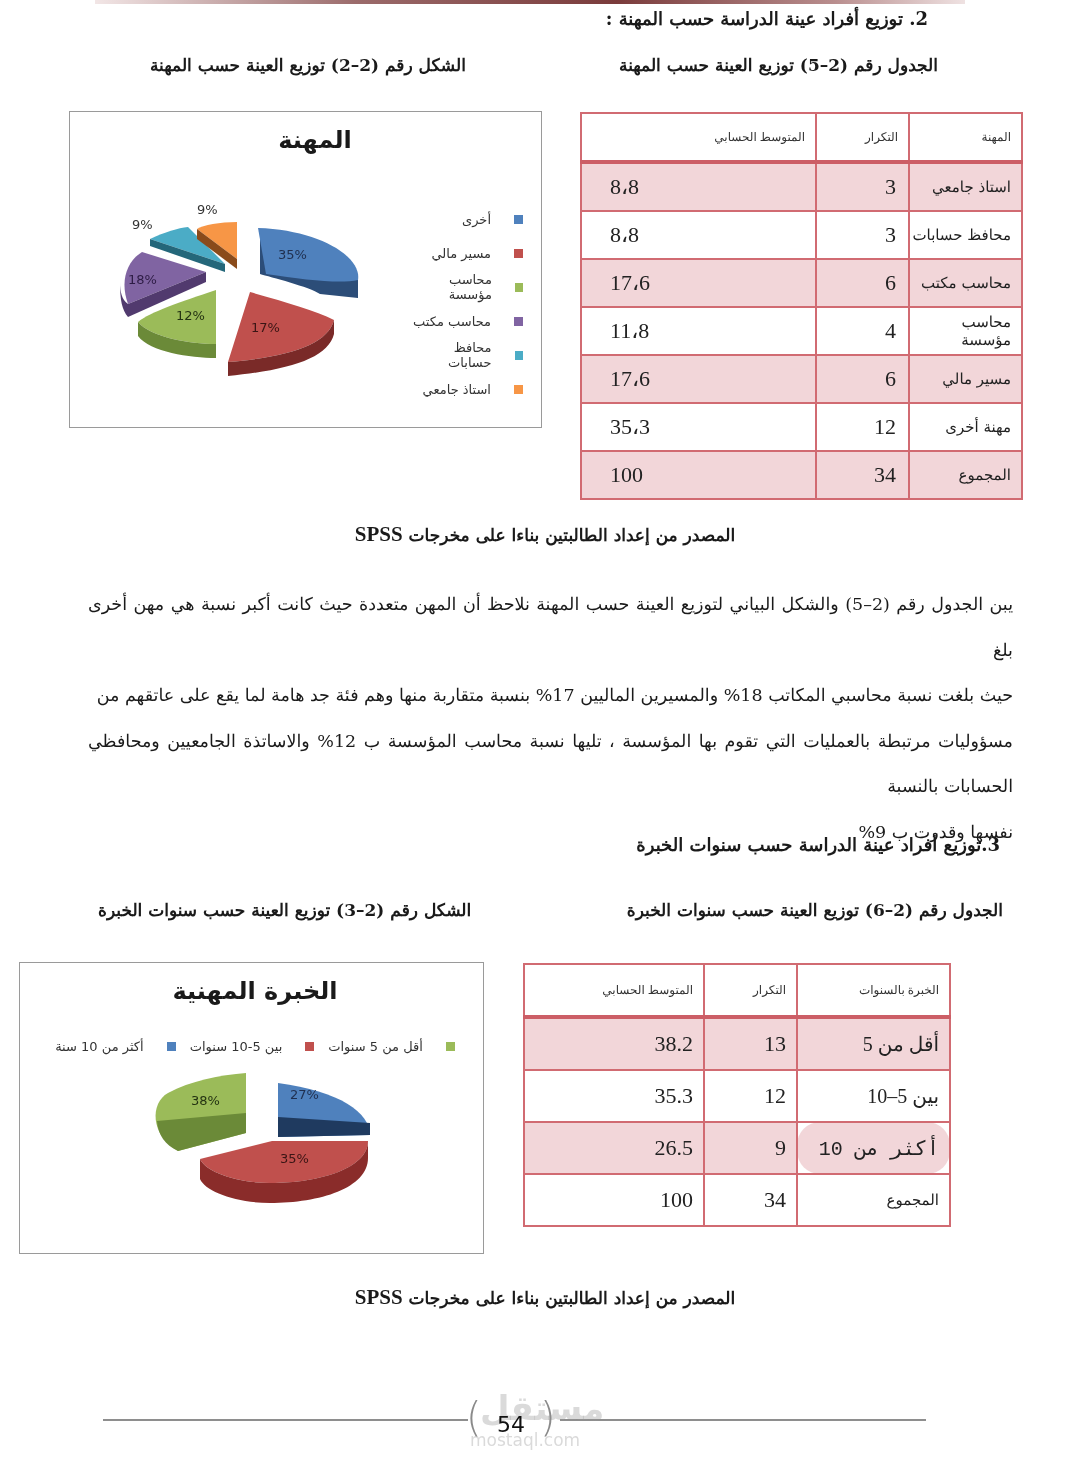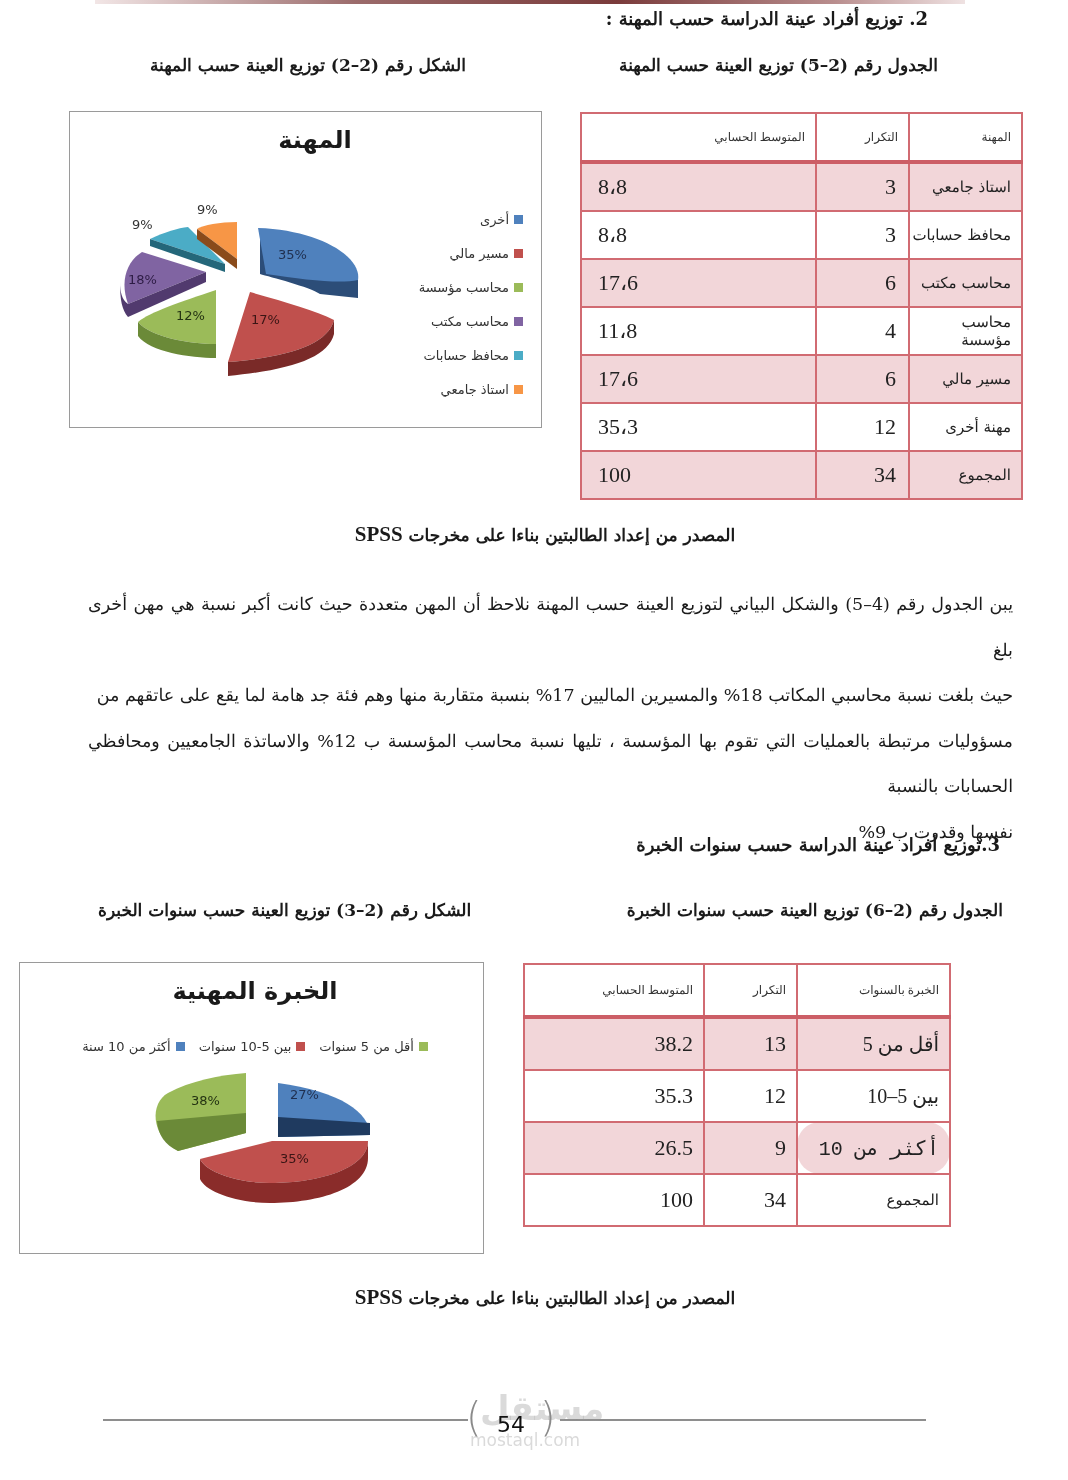--- a/index.html
+++ b/index.html
@@ -19,32 +19,32 @@
              font-family:"Liberation Serif", serif; }
   table.dt td, table.dt th { border:2px solid #d16b72; font-weight:normal; }
   table.dt th { height:44px; font-size:12px; color:#333; background:#fff; }
   table.dt tr.hdr th { border-bottom:4px solid #cc5e66; }
   table.dt td { font-size:22px; color:#222; }
   table.dt tr.shade td { background:#f2d6d9; }
   table.dt td.lbl { font-family:"DejaVu Serif", serif; font-size:15px; text-align:right; padding-right:10px; }
 
   #tbl1 { left:580px; top:112px; width:443px; }
   #tbl1 th, #tbl1 td { height:44px; }
-  #tbl1 td.num { text-align:left; padding-left:16px; }
+  #tbl1 td.num { text-align:left; padding-left:28px; }
   #tbl1 th.c1 { width:100px; text-align:right; padding-right:10px; }
 
   #tbl2 { left:523px; top:963px; width:428px; }
   #tbl2 th, #tbl2 td { height:48px; }
   #tbl2 td.num { text-align:right; padding-right:10px; }
   #tbl2 th { text-align:right; padding-right:10px; }
 
   
   .chartbox { border:1.5px solid #9a9a9a; background:#fff; }
   .ctitle { font-family:"DejaVu Sans", sans-serif; font-weight:bold; font-size:24px; text-align:center; }
-  .legend-item { display:flex; align-items:center; gap:5px; direction:rtl;
+  .legend-item { display:flex; align-items:center; gap:23px; direction:rtl;
                  font-family:"DejaVu Sans", sans-serif; font-size:13px; color:#333; }
   .sw { width:9px; height:9px; display:inline-block; }
 
   .para { left:88px; top:582px; width:925px; font-size:17.5px; line-height:45.5px;
           direction:rtl; text-align:justify; text-align-last:right; }
 
   .footer-line { height:2px; background:#8e8e8e; }
   .pagenum { font-family:"DejaVu Sans", sans-serif; font-size:22px; color:#111; }
   .bracket { font-family:"DejaVu Sans", sans-serif; font-size:40px; color:#8a8a8a; font-weight:200; }
   .wm { font-family:"DejaVu Sans", sans-serif; color:rgba(150,150,150,0.35); }
@@ -77,21 +77,21 @@
     <path d="M58,192 L136,160 L136,170 L58,205 Z" fill="#513a6e"></path>
     <path d="M50,170 C50,180 52,188 58,192 L58,205 C52,198 50,188 50,170 Z" fill="#513a6e"></path>
 
     <path d="M155,152 L80,127 C95,120 108,116 118,115 Z" fill="#4bacc6"></path>
     <path d="M80,127 L155,152 L155,160 L80,134 Z" fill="#24677a"></path>
 
     <path d="M167,147 L167,110 C150,110 133,113 127,117 Z" fill="#f79646"></path>
     <path d="M127,117 L167,147 L167,157 L127,127 Z" fill="#8a4b1b"></path>
   </svg>
   <div class="abs" style="left:208px; top:135px; font-family:'DejaVu Sans',sans-serif; font-size:13px; color:#1f2f4f;">35%</div>
-  <div class="abs" style="left:181px; top:200px; font-family:'DejaVu Sans',sans-serif; font-size:13px; color:#3a1515;">17%</div>
+  <div class="abs" style="left:181px; top:208px; font-family:'DejaVu Sans',sans-serif; font-size:13px; color:#3a1515;">17%</div>
   <div class="abs" style="left:106px; top:196px; font-family:'DejaVu Sans',sans-serif; font-size:13px; color:#243312;">12%</div>
   <div class="abs" style="left:58px; top:160px; font-family:'DejaVu Sans',sans-serif; font-size:13px; color:#2d1c45;">18%</div>
   <div class="abs" style="left:62px; top:105px; font-family:'DejaVu Sans',sans-serif; font-size:13px; color:#333;">9%</div>
   <div class="abs" style="left:127px; top:90px; font-family:'DejaVu Sans',sans-serif; font-size:13px; color:#333;">9%</div>
 
   <div class="abs" style="right:18px; top:90px; width:112px;">
     <div class="legend-item" style="height:34px;">
         <span class="sw" style="background:#4f81bd"></span>
         <span>أخرى</span>
       </div>
@@ -161,21 +161,21 @@
     <td class="num">100</td>
   </tr>
 </tbody>
   </table>
 
 <div class="abs source rtl" style="left:330px; top:522px; width:430px;">
   <span>المصدر من إعداد الطالبتين بناءا على مخرجات </span><span class="latin">SPSS</span>
 </div>
 
 <div class="abs para">
-  <div>يبن الجدول رقم (4–5) والشكل البياني لتوزيع العينة حسب المهنة نلاحظ أن المهن متعددة حيث كانت أكبر نسبة هي مهن أخرى بلغ</div>
+  <div>يبن الجدول رقم (2–5) والشكل البياني لتوزيع العينة حسب المهنة نلاحظ أن المهن متعددة حيث كانت أكبر نسبة هي مهن أخرى بلغ</div>
   <div>حيث بلغت نسبة محاسبي المكاتب 18%  والمسيرين الماليين 17%  بنسبة متقاربة منها وهم فئة جد هامة لما يقع على عاتقهم من</div>
   <div>مسؤوليات مرتبطة بالعمليات التي تقوم بها المؤسسة ، تليها نسبة  محاسب المؤسسة ب 12% والاساتذة الجامعيين ومحافظي الحسابات بالنسبة</div>
   <div>نفسها وقدرت ب 9%</div>
 </div>
 
 <div class="abs heading rtl" style="right:68px; top:834px;">3.توزيع أفراد عينة الدراسة حسب سنوات الخبرة</div>
 
 <div class="abs caption rtl" style="right:65px; top:900px;">الجدول رقم (2–6) توزيع العينة حسب سنوات الخبرة</div>
 <div class="abs caption rtl" style="left:98px; top:900px;">الشكل رقم (2–3) توزيع العينة حسب سنوات الخبرة</div>
 

